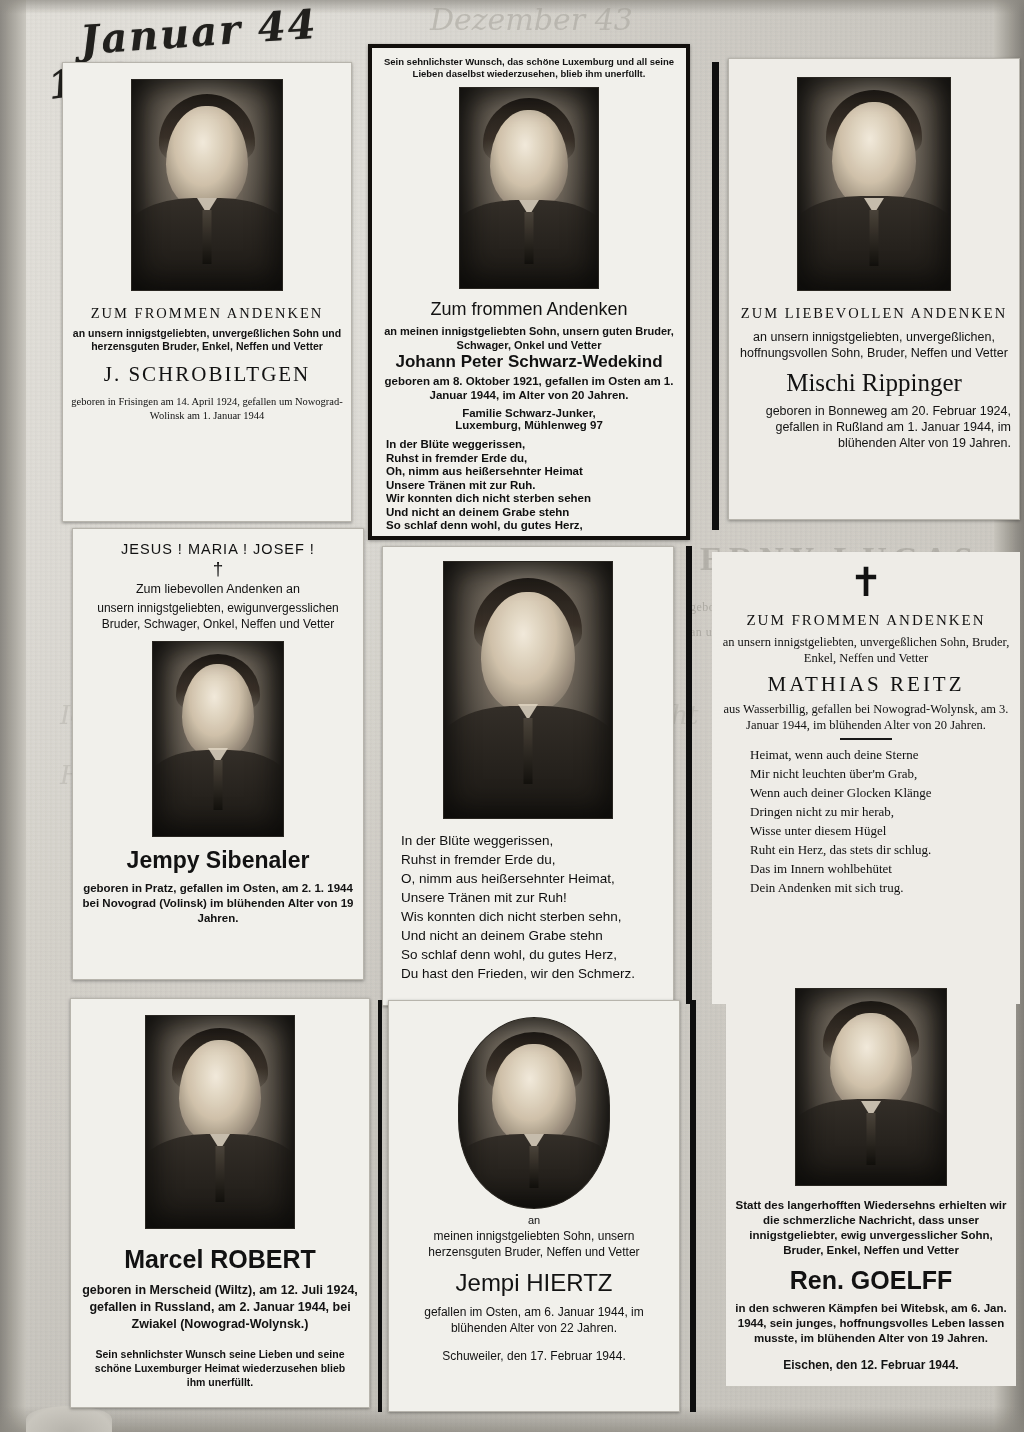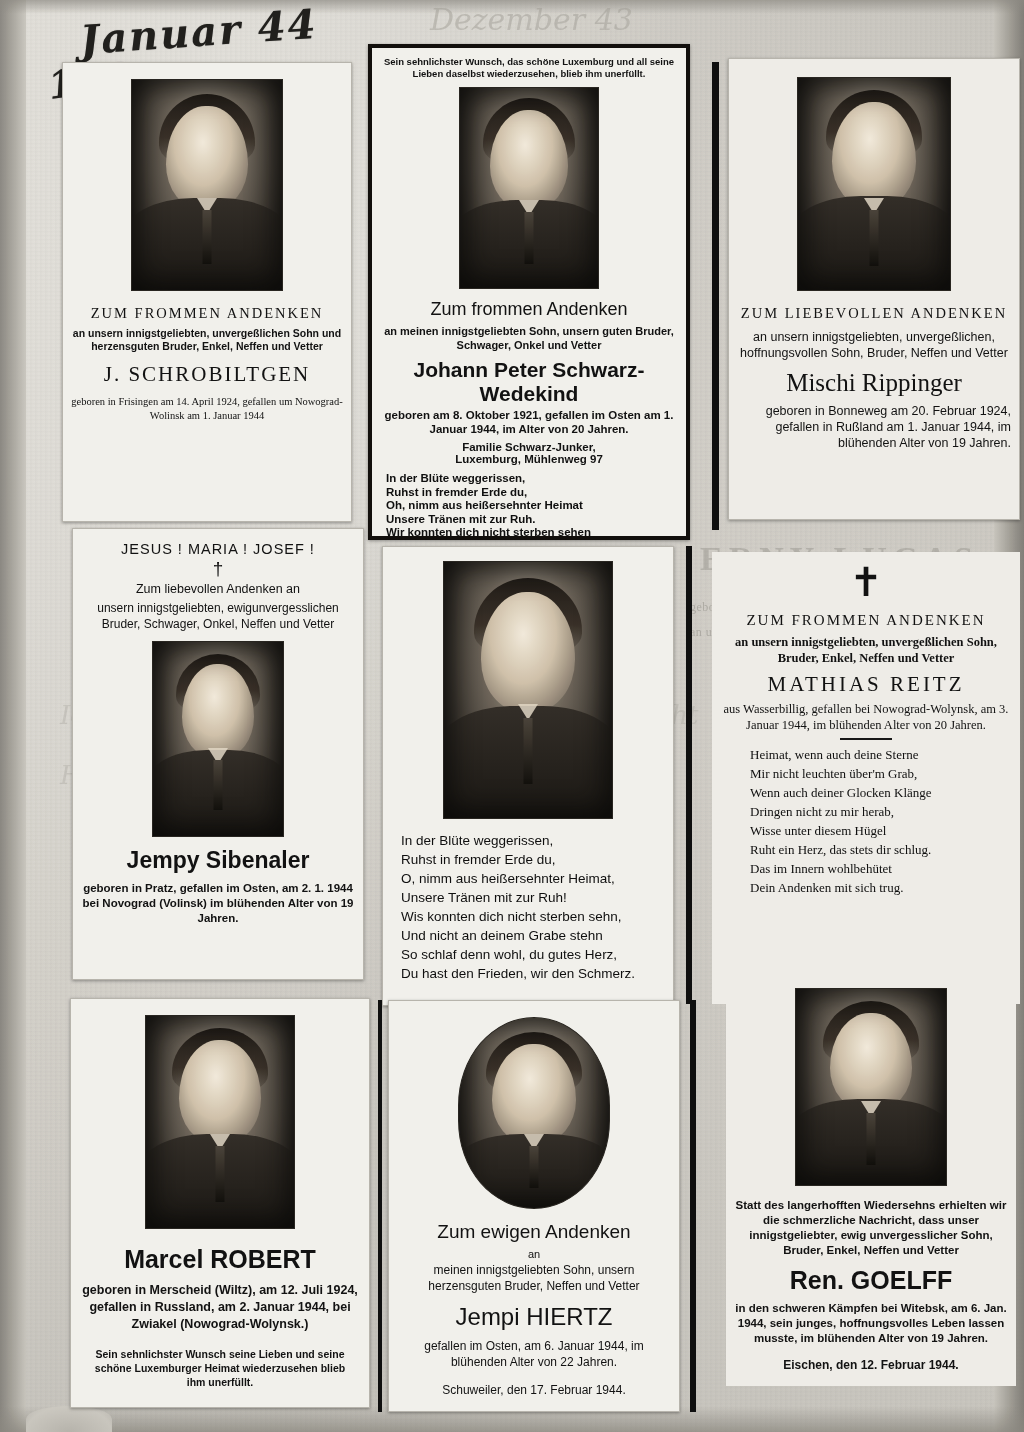--- a/index.html
+++ b/index.html
@@ -171,21 +171,21 @@
       <div class="photo" style="width:138px;height:200px;margin-top:8px;">
         <div class="hair" style="top:10px;width:92px;height:68px;"></div>
         <div class="head" style="top:22px;width:78px;height:100px;"></div>
         <div class="torso" style="width:158px;height:88px;"></div>
         <div class="collar" style="top:112px;"></div>
         <div class="tie" style="top:124px;height:52px;"></div>
         <div class="vig"></div>
       </div>
       <div class="txt" style="font-size:18px;margin-top:10px;">Zum frommen Andenken</div>
       <div class="txt" style="font-size:11px;line-height:14px;margin-top:4px;font-weight:bold;">an meinen innigstgeliebten Sohn, unsern guten Bruder, Schwager, Onkel und Vetter</div>
-      <div class="txt" style="font-size:21px;font-weight:bold;margin-top:6px;">Johann Peter Schwarz-Wedekind</div>
+      <div class="txt" style="font-size:17px;font-weight:bold;">Johann Peter Schwarz-Wedekind</div>
       <div class="txt" style="font-size:11.5px;line-height:14px;margin-top:2px;font-weight:bold;">geboren am 8. Oktober 1921, gefallen im Osten am 1. Januar 1944, im Alter von 20 Jahren.</div>
       <div class="txt" style="font-size:11.5px;margin-top:5px;font-weight:bold;">Familie Schwarz-Junker,</div>
       <div class="txt" style="font-size:11.5px;font-weight:bold;">Luxemburg, Mühlenweg 97</div>
       <div class="verse" style="margin-top:7px;padding-left:4px;">
         <div style="font-size:11.5px;line-height:13.5px;font-weight:bold;">In der Blüte weggerissen,</div>
         <div style="font-size:11.5px;line-height:13.5px;font-weight:bold;">Ruhst in fremder Erde du,</div>
         <div style="font-size:11.5px;line-height:13.5px;font-weight:bold;">Oh, nimm aus heißersehnter Heimat</div>
         <div style="font-size:11.5px;line-height:13.5px;font-weight:bold;">Unsere Tränen mit zur Ruh.</div>
         <div style="font-size:11.5px;line-height:13.5px;font-weight:bold;">Wir konnten dich nicht sterben sehen</div>
         <div style="font-size:11.5px;line-height:13.5px;font-weight:bold;">Und nicht an deinem Grabe stehn</div>
@@ -254,21 +254,21 @@
         <div style="font-size:13.5px;line-height:19px;">Du hast den Frieden, wir den Schmerz.</div>
       </div>
     </div>
   </div>
   <div class="vbar" style="left:686px;top:546px;width:6px;height:458px;"></div>
 
   <div class="card plain" style="left:712px;top:552px;width:308px;height:452px;background:#eceae5;border:none;box-shadow:none;">
     <div class="inner">
       <div class="txt" style="font-size:40px;line-height:40px;margin-top:4px;">✝</div>
       <div class="txt t-caps" style="font-size:15px;margin-top:10px;font-family:'Liberation Serif',serif;">ZUM FROMMEN ANDENKEN</div>
-      <div class="txt" style="font-size:12.5px;line-height:16px;margin-top:5px;font-family:'Liberation Serif',serif;font-weight:bold;">an unsern innigstgeliebten, unvergeßlichen Sohn, Bruder, Enkel, Neffen und Vetter</div>
+      <div class="txt" style="font-size:12.5px;line-height:16px;margin-top:5px;font-family:'Liberation Serif',serif;">an unsern innigstgeliebten, unvergeßlichen Sohn, Bruder, Enkel, Neffen und Vetter</div>
       <div class="txt t-caps" style="font-size:21px;letter-spacing:3px;margin-top:6px;font-family:'Liberation Serif',serif;">MATHIAS REITZ</div>
       <div class="txt" style="font-size:12.5px;line-height:16px;margin-top:4px;font-family:'Liberation Serif',serif;">aus Wasserbillig, gefallen bei Nowograd-Wolynsk, am 3. Januar 1944, im blühenden Alter von 20 Jahren.</div>
       <div class="hr-short"></div>
       <div class="verse" style="margin-top:4px;padding-left:30px;">
         <div style="font-size:13px;line-height:19px;font-family:'Liberation Serif',serif;">Heimat, wenn auch deine Sterne</div>
         <div style="font-size:13px;line-height:19px;font-family:'Liberation Serif',serif;">Mir nicht leuchten über'm Grab,</div>
         <div style="font-size:13px;line-height:19px;font-family:'Liberation Serif',serif;">Wenn auch deiner Glocken Klänge</div>
         <div style="font-size:13px;line-height:19px;font-family:'Liberation Serif',serif;">Dringen nicht zu mir herab,</div>
         <div style="font-size:13px;line-height:19px;font-family:'Liberation Serif',serif;">Wisse unter diesem Hügel</div>
         <div style="font-size:13px;line-height:19px;font-family:'Liberation Serif',serif;">Ruht ein Herz, das stets dir schlug.</div>
@@ -297,21 +297,20 @@
   <div class="card plain" style="left:388px;top:1000px;width:292px;height:412px;">
     <div class="inner">
       <div class="photo oval" style="width:150px;height:190px;margin-top:10px;">
         <div class="hair" style="top:14px;width:96px;height:62px;"></div>
         <div class="head" style="top:26px;width:84px;height:100px;"></div>
         <div class="torso" style="width:160px;height:74px;"></div>
         <div class="collar" style="top:116px;"></div>
         <div class="tie" style="top:128px;height:42px;"></div>
         <div class="vig"></div>
       </div>
-      <div class="txt" style="font-size:19px;margin-top:12px;">Zum ewigen Andenken</div>
       <div class="txt" style="font-size:11px;margin-top:5px;">an</div>
       <div class="txt" style="font-size:12px;line-height:16px;margin-top:2px;">meinen innigstgeliebten Sohn, unsern herzensguten Bruder, Neffen und Vetter</div>
       <div class="txt" style="font-size:24px;margin-top:9px;">Jempi HIERTZ</div>
       <div class="txt" style="font-size:12px;line-height:16px;margin-top:7px;">gefallen im Osten, am 6. Januar 1944, im blühenden Alter von 22 Jahren.</div>
       <div class="txt" style="font-size:12px;margin-top:13px;">Schuweiler, den 17. Februar 1944.</div>
     </div>
   </div>
   <div class="vbar" style="left:690px;top:1000px;width:6px;height:412px;"></div>
   <div class="vbar" style="left:378px;top:1000px;width:4px;height:412px;"></div>
 

